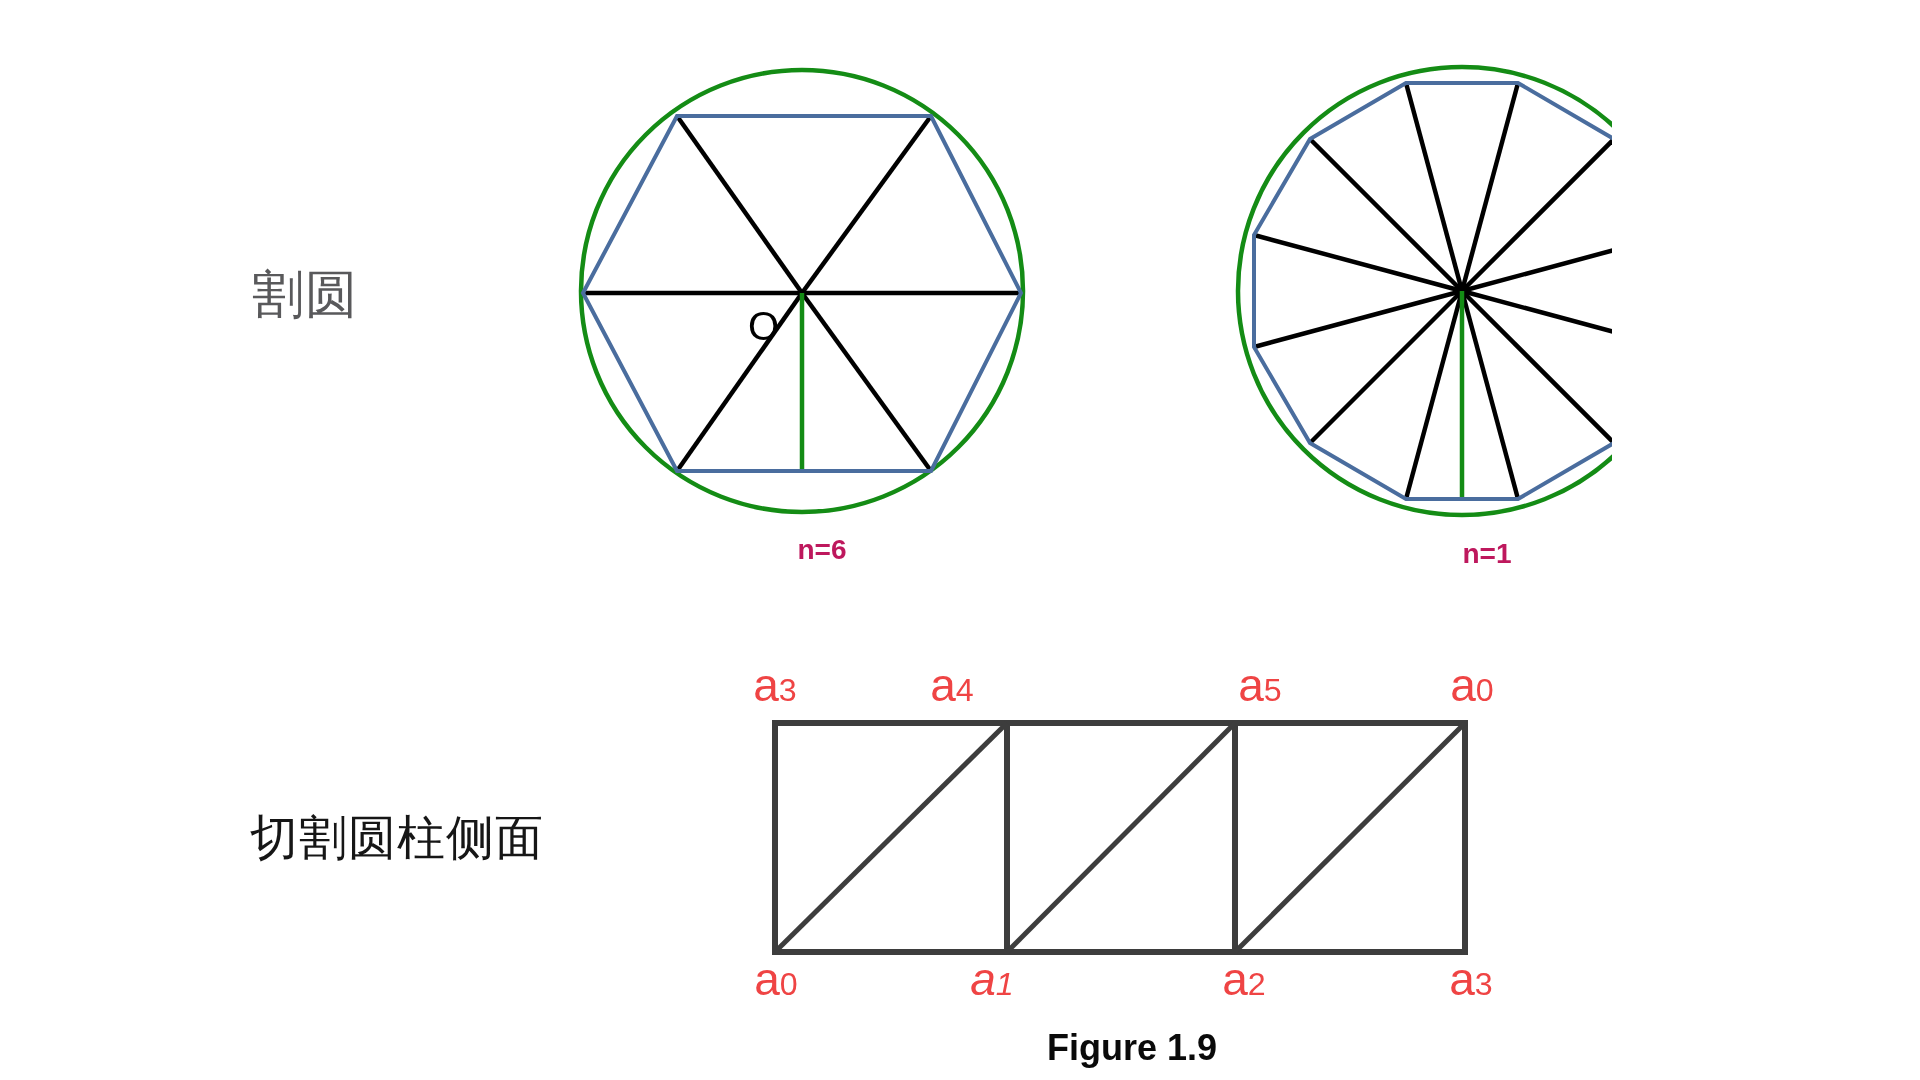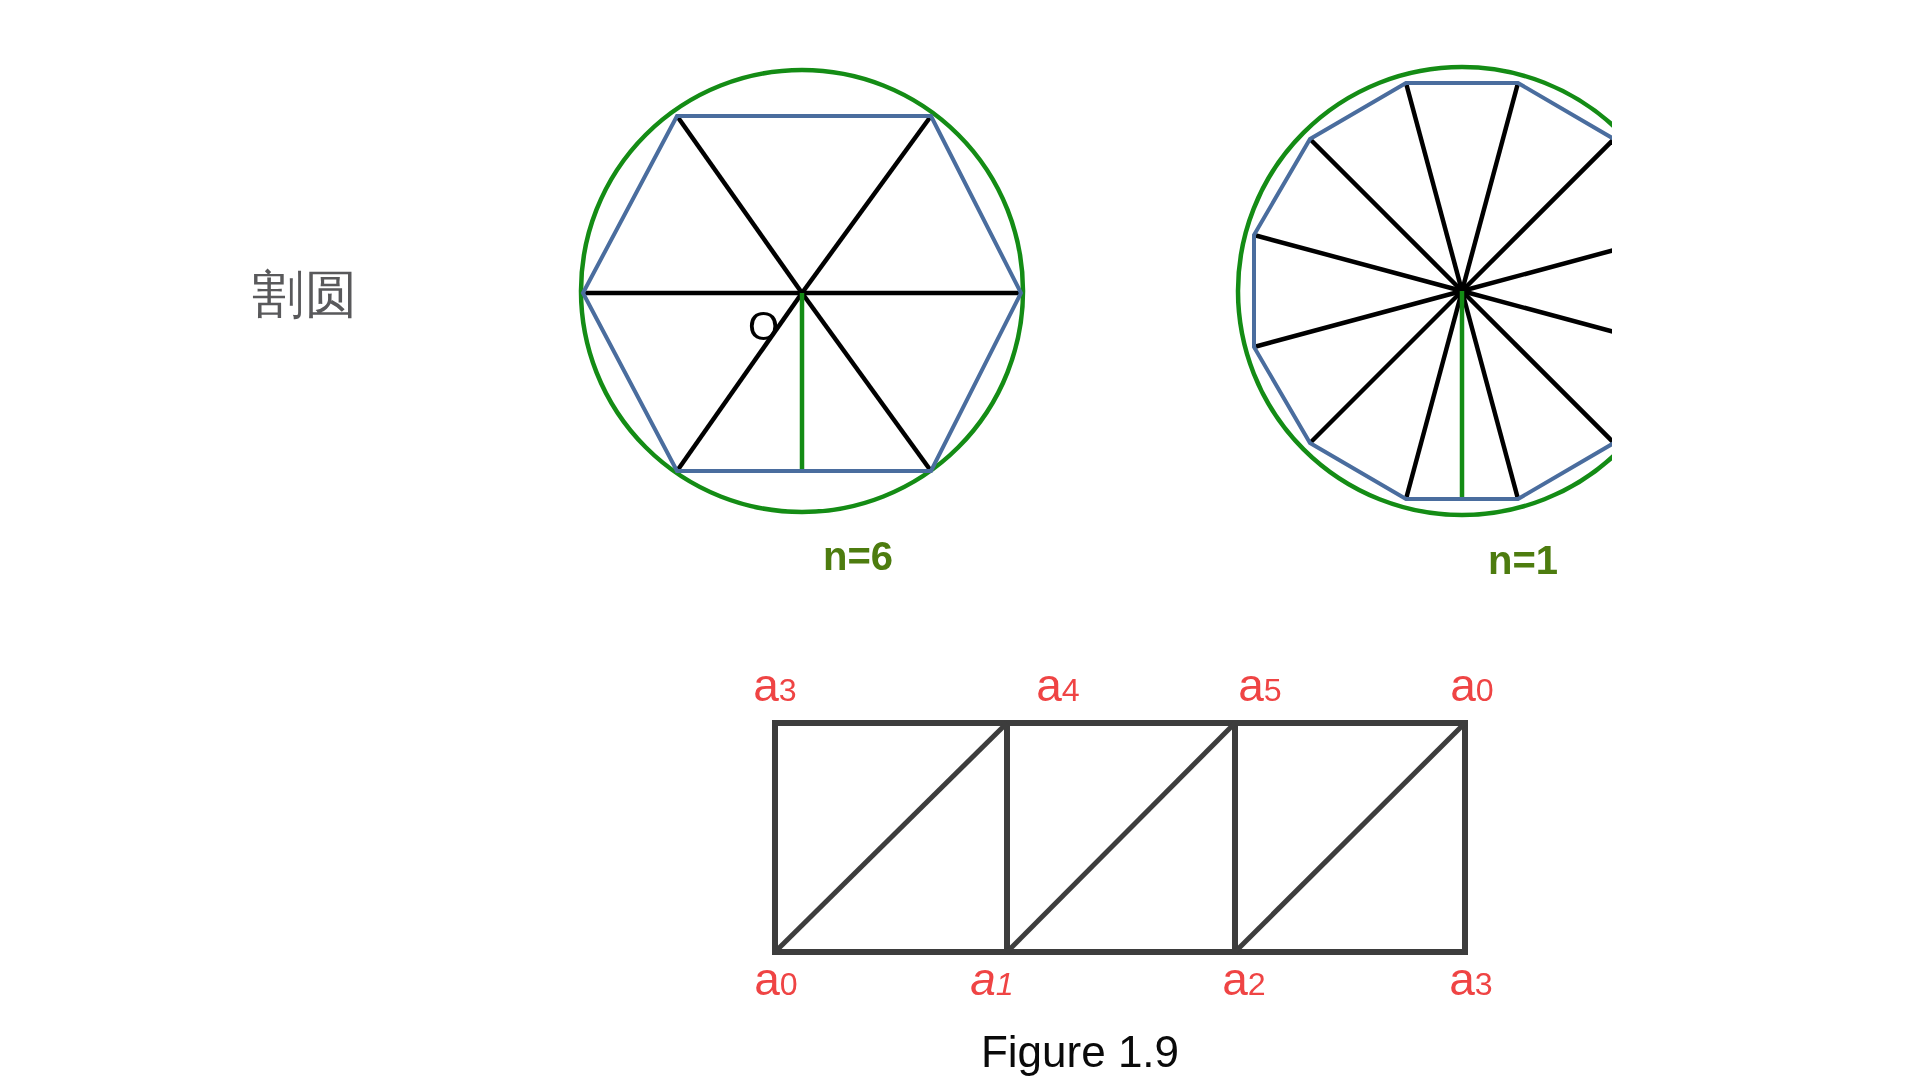--- a/index.html
+++ b/index.html
@@ -5,31 +5,31 @@
   html,body{margin:0;padding:0;background:#ffffff;}
   .canvas{
     position:relative;width:1612px;height:1080px;background:#ffffff;overflow:hidden;
     font-family:"Liberation Sans", sans-serif;
   }
   .canvas svg{position:absolute;left:0;top:0;}
   .txt{position:absolute;white-space:nowrap;line-height:1;}
   .cjk{letter-spacing:1px;}
   .section-label-1{left:252px;top:268px;font-size:52px;}
   .center-o{left:748px;top:306px;font-size:40px;color:#000;}
-  .n-label{font-weight:bold;font-size:40px;color:#4d7c0f;transform:translateX(-50%);margin-left:36px;}
+  .n-label{font-weight:bold;font-size:28px;color:#be185d;transform:translateX(-50%);}
   .n6{left:822px;top:536px;}
   .n12{left:1487px;top:540px;}
   .section-label-2{left:250px;top:814px;font-size:48px;}
   .vlabel{font-size:46px;color:#ef4444;transform:translateX(-50%);}
   .vlabel .sub{font-size:0.7em;}
-  .t0{left:775px;top:662px;}  .t1{left:1058px;top:662px;}
+  .t0{left:775px;top:662px;}  .t1{left:952px;top:662px;}
   .t2{left:1260px;top:662px;} .t3{left:1472px;top:662px;}
   .b0{left:776px;top:956px;}  .b1{left:992px;top:956px;font-style:italic;}
   .b2{left:1244px;top:956px;text-align:right;} .b3{left:1471px;top:956px;}
-  .caption{left:1080px;top:1030px;font-size:44px;font-weight:normal;color:#0a0a0a;transform:translateX(-50%);}
+  .caption{left:1132px;top:1030px;font-size:36px;font-weight:bold;color:#0a0a0a;transform:translateX(-50%);}
 </style>
 </head>
 <body>
 
 <div class="canvas">
 
   <svg width="1920" height="1080" viewBox="0 0 1920 1080">
 
     <g fill="none">
       <circle cx="802" cy="291" r="221" stroke-width="4.5" stroke="#148c15"></circle>
@@ -75,20 +75,21 @@
   </svg>
 
   <div class="txt cjk section-label-1" style="color: rgb(89, 89, 91);">割圆</div>
 
   <div class="txt center-o">O</div>
 
   <div class="txt n-label n6">n=6</div>
 
   <div class="txt n-label n12">n=1</div>
 
+  <div class="txt cjk section-label-2" style="color: rgb(22, 22, 22);">切割圆柱侧面</div>
 
   <div class="txt vlabel t0"><span>a</span><span class="sub">3</span></div>
   <div class="txt vlabel t1"><span>a</span><span class="sub">4</span></div>
   <div class="txt vlabel t2"><span>a</span><span class="sub">5</span></div>
   <div class="txt vlabel t3"><span>a</span><span class="sub">0</span></div>
 
   <div class="txt vlabel b0"><span>a</span><span class="sub">0</span></div>
   <div class="txt vlabel b1"><span>a</span><span class="sub">1</span></div>
   <div class="txt vlabel b2"><span>a</span><span class="sub">2</span></div>
   <div class="txt vlabel b3"><span>a</span><span class="sub">3</span></div>

